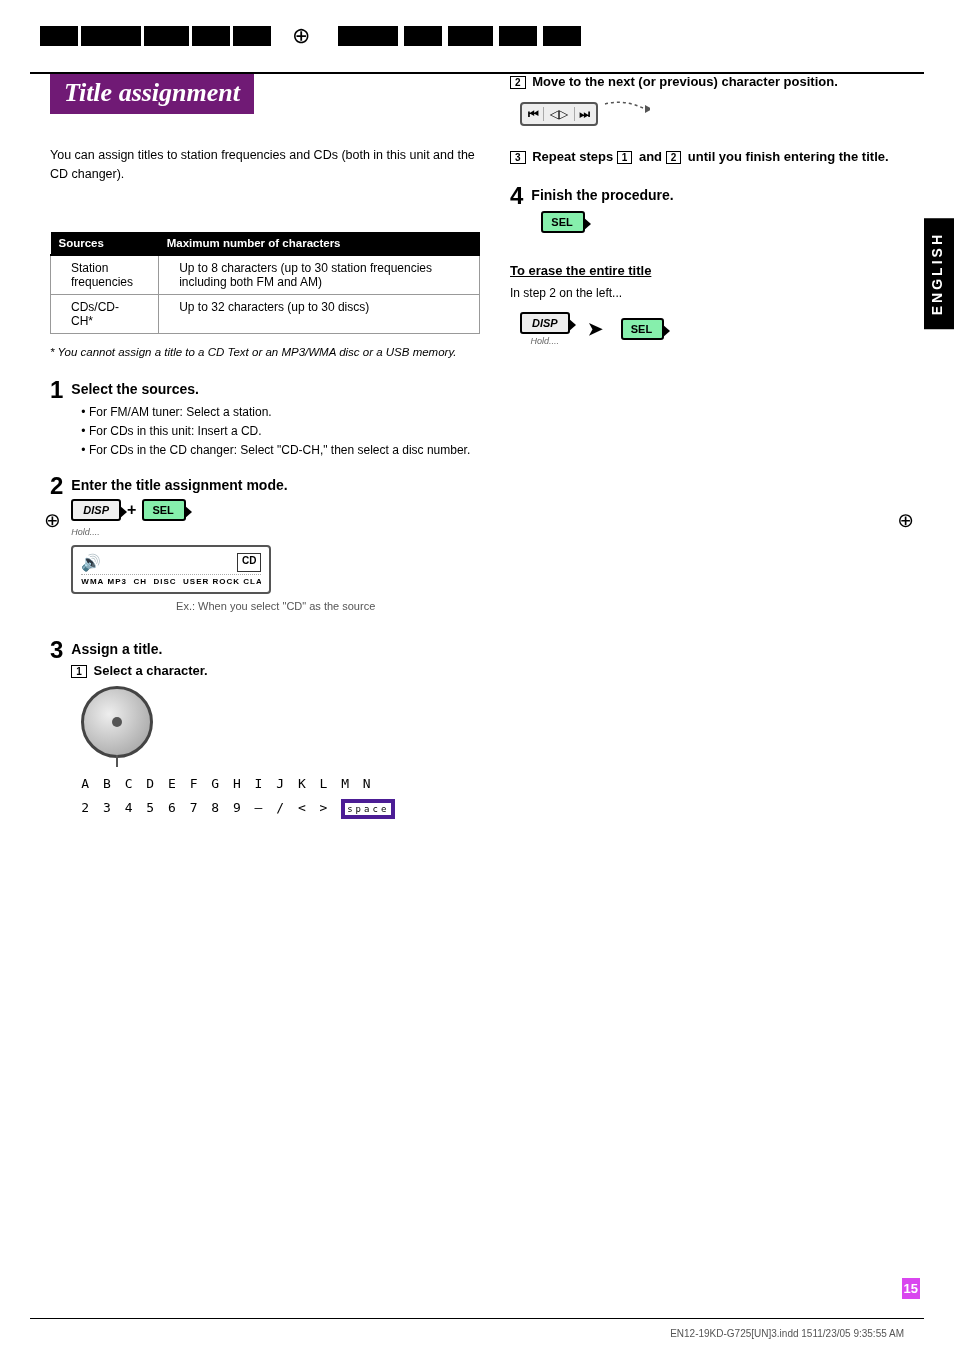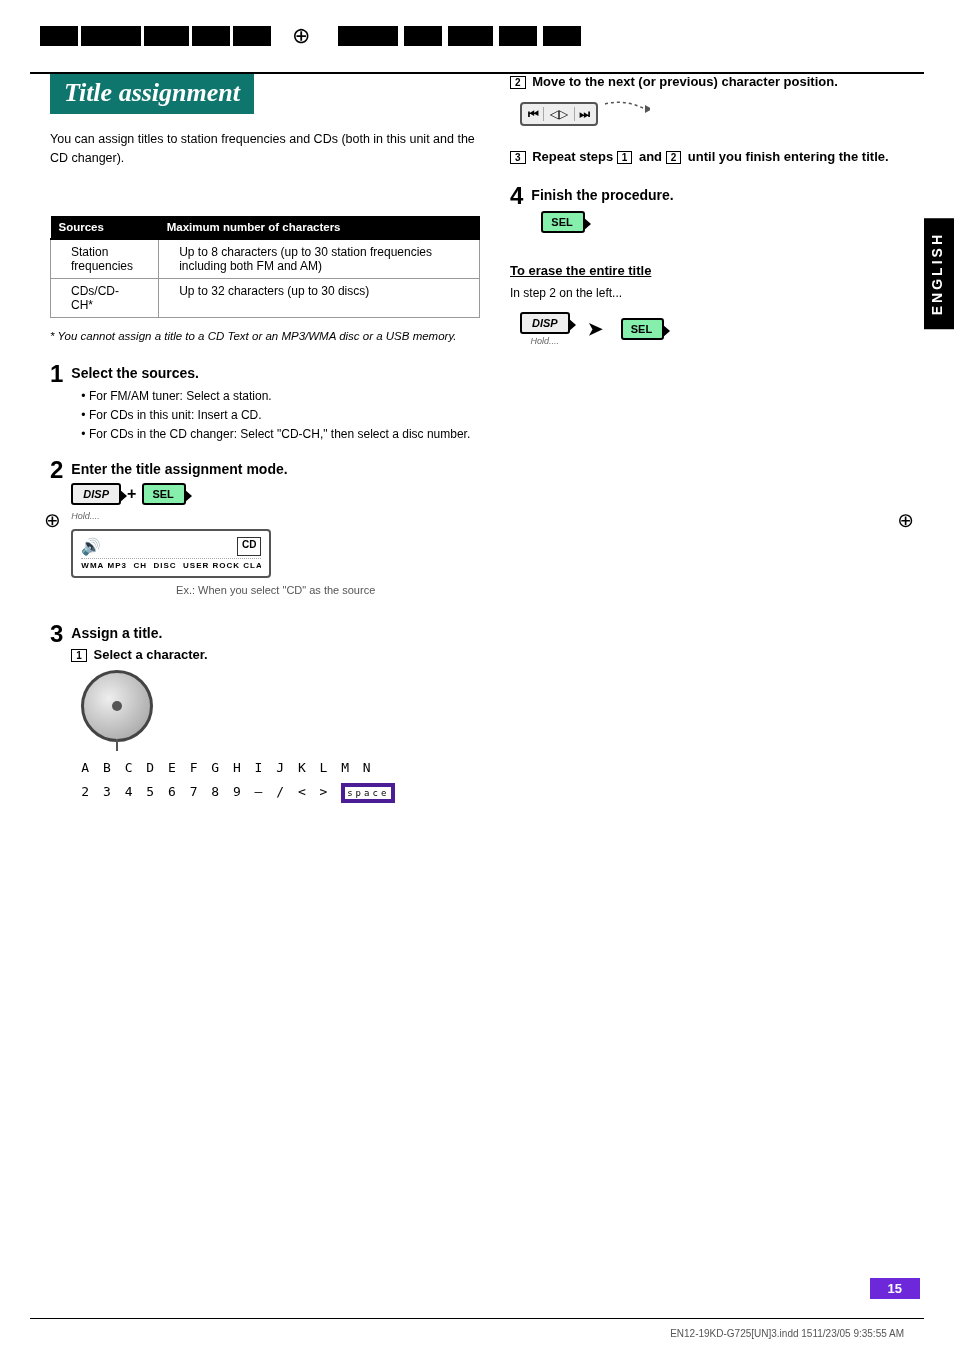--- a/index.html
+++ b/index.html
@@ -70,24 +70,24 @@
       flex: 1;
       padding-top: 10px;
     }
 
     
     .title-assignment {
       font-family: Georgia, 'Times New Roman', serif;
       font-size: 26px;
       font-weight: bold;
       font-style: italic;
-      background: #0f766e;
+      background: #701a75;
       color: #fff;
       padding: 6px 14px;
-      margin-bottom: 0;
+      margin-bottom: 16px;
       display: inline-block;
       text-align: right;
     }
 
     .intro-text {
       font-size: 12.5px;
       line-height: 1.5;
       margin-bottom: 14px;
     }
 
@@ -203,25 +203,25 @@
       letter-spacing: 3px;
       padding: 14px 5px;
       text-align: center;
     }
 
     
     .page-number-badge {
       position: absolute;
       bottom: 70px;
       right: 34px;
-      background: #6d28d9;
+      background: #d946ef;
       color: #fff;
       font-size: 13px;
       font-weight: bold;
-      padding: 3px 18px;
+      padding: 3px 2px;
     }
 
     
     .footer-bar {
       position: absolute;
       bottom: 30px;
       left: 0;
       right: 0;
       display: flex;
       justify-content: flex-end;

